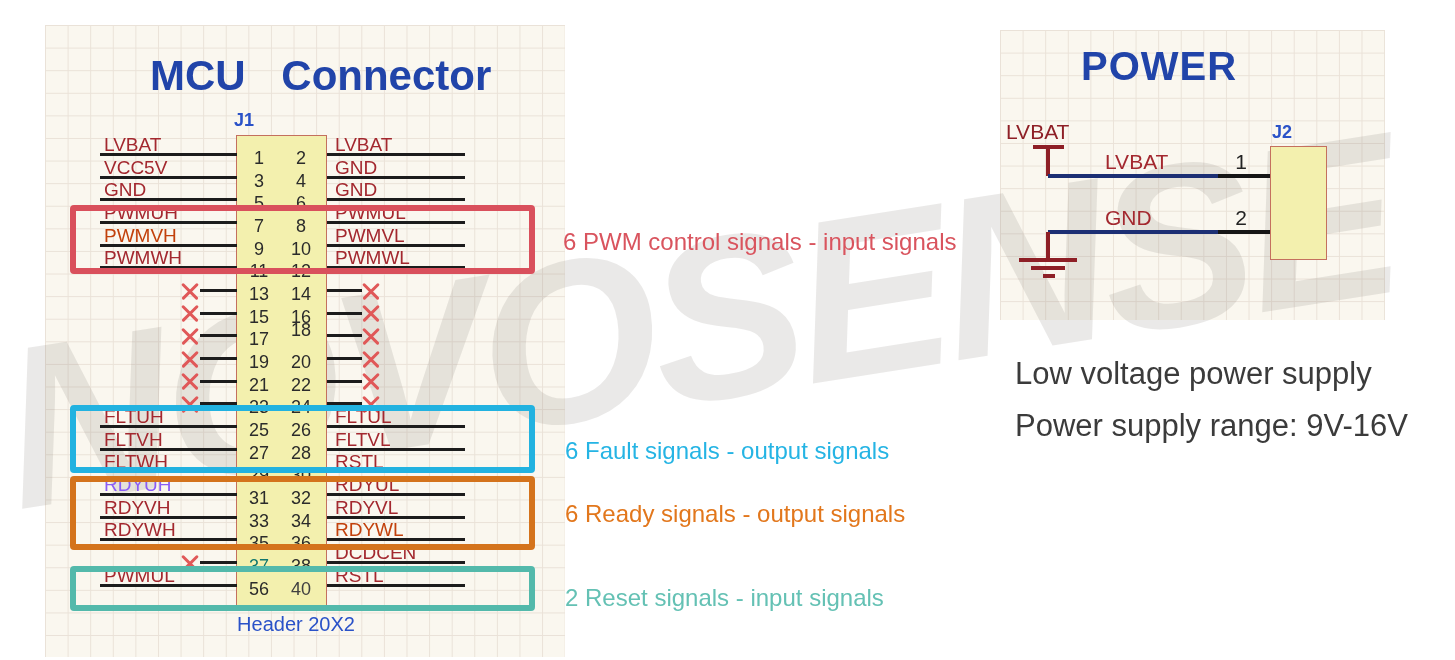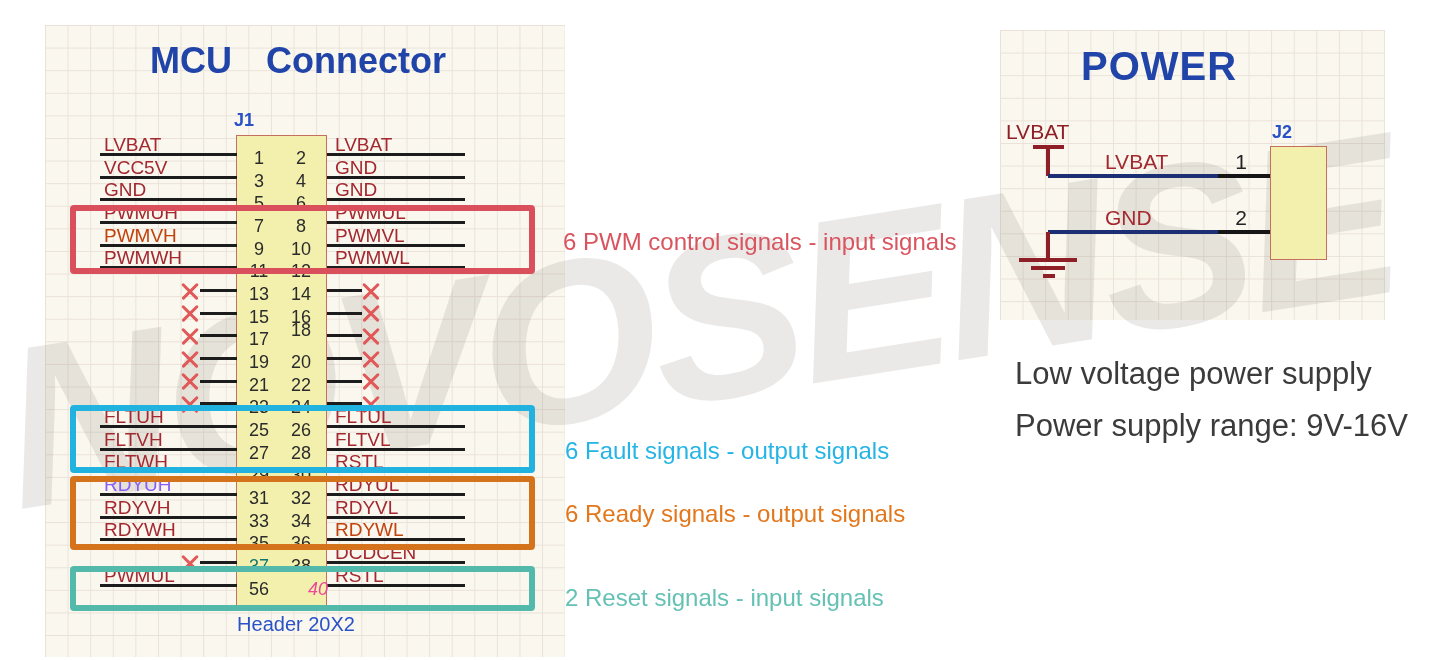--- a/index.html
+++ b/index.html
@@ -10,21 +10,21 @@
                          linear-gradient(90deg,#eae2d8 1px,transparent 1px);
         background-size:22.6px 22.6px;z-index:0;}
   #grid-left{left:45px;top:25px;width:520px;height:632px;}
   #grid-right{left:1000px;top:30px;width:385px;height:290px;}
   #watermark{position:absolute;left:-15px;top:300px;z-index:1;
              font-size:230px;font-weight:700;font-style:italic;letter-spacing:-6px;
              color:rgba(125,120,112,0.16);white-space:nowrap;
              transform:rotate(-9deg);transform-origin:0 0;pointer-events:none;}
   #layer{position:absolute;left:0;top:0;width:1455px;height:660px;z-index:2;}
   .abs{position:absolute;}
-  .mcu-title{left:150px;top:40px;font-size:36px;font-weight:700;word-spacing:24px;white-space:nowrap;}
+  .mcu-title{left:150px;top:52px;font-size:42px;font-weight:700;word-spacing:24px;white-space:nowrap;}
   .designator{font-size:18px;font-weight:700;}
   #j1-label{left:234px;top:110px;}
   .conn-body{background:#f3f0ae;border:1.5px solid #c4705e;box-sizing:border-box;}
   #j1-body{left:236px;top:135px;width:91px;height:473px;}
   #header-label{left:221px;top:613px;width:150px;text-align:center;font-size:20px;font-weight:500;}
   .wire{height:3px;background:#1c1c1c;}
   .net-label{font-size:19px;height:18px;line-height:18px;white-space:nowrap;}
   .pin-num{width:40px;height:20px;line-height:20px;text-align:center;font-size:18px;}
   .ncx{width:20px;height:20px;}
   .ncx::before,.ncx::after{content:"";position:absolute;left:-1px;top:8.5px;width:22px;height:2.6px;border-radius:2px;}
@@ -181,21 +181,21 @@
         <div class="abs ncx" style="left: 180px; top: 553.006px; --xc: #e05858;"></div>
         <div class="abs wire" style="left: 327px; top: 561.006px; width: 138px; background: rgb(28, 28, 28);"></div>
         <div class="abs net-label" style="left: 335px; top: 544.006px; color: rgb(163, 40, 47);">DCDCEN</div>
         <div class="abs pin-num" style="left: 239px; top: 556.006px; color: #0f766e;">37</div>
         <div class="abs pin-num" style="left: 281px; top: 556.006px; color: rgb(43, 43, 43);">38</div>
         <div class="abs wire" style="left: 100px; top: 583.673px; width: 137px; background: rgb(28, 28, 28);"></div>
         <div class="abs net-label" style="left: 104px; top: 566.673px; color: rgb(163, 40, 47);">PWMUL</div>
         <div class="abs wire" style="left: 327px; top: 583.673px; width: 138px; background: rgb(28, 28, 28);"></div>
         <div class="abs net-label" style="left: 335px; top: 566.673px; color: rgb(163, 40, 47);">RSTL</div>
         <div class="abs pin-num" style="left: 239px; top: 578.673px; color: rgb(43, 43, 43);">56</div>
-        <div class="abs pin-num" style="left: 298px; top: 578.673px; color: #ec4899; font-style: italic;">40</div>
+        <div class="abs pin-num" style="left: 281px; top: 578.673px; color: #404040;">40</div>
       </div>
 
     <div id="box-pwm" class="abs group-box" style="border-color: rgb(217, 80, 92);"></div>
     <div id="box-flt" class="abs group-box" style="border-color: rgb(34, 178, 224);"></div>
     <div id="box-rdy" class="abs group-box" style="border-color: rgb(212, 115, 28);"></div>
     <div id="box-rst" class="abs group-box" style="border-color: rgb(83, 185, 171);"></div>
 
     <div id="header-label" class="abs" style="color: rgb(42, 82, 200);">Header 20X2</div>
 
     <div id="ann-pwm" class="abs annotation" style="color: rgb(217, 84, 94);">6 PWM control signals - input signals</div>

